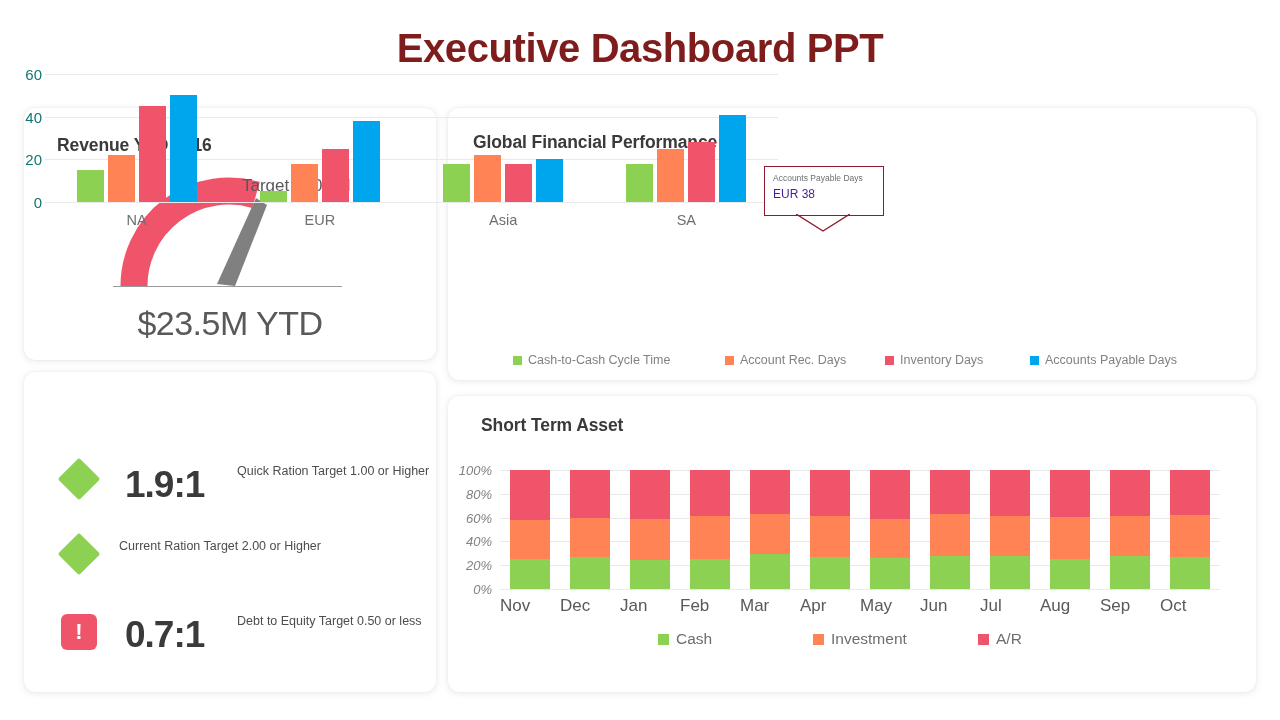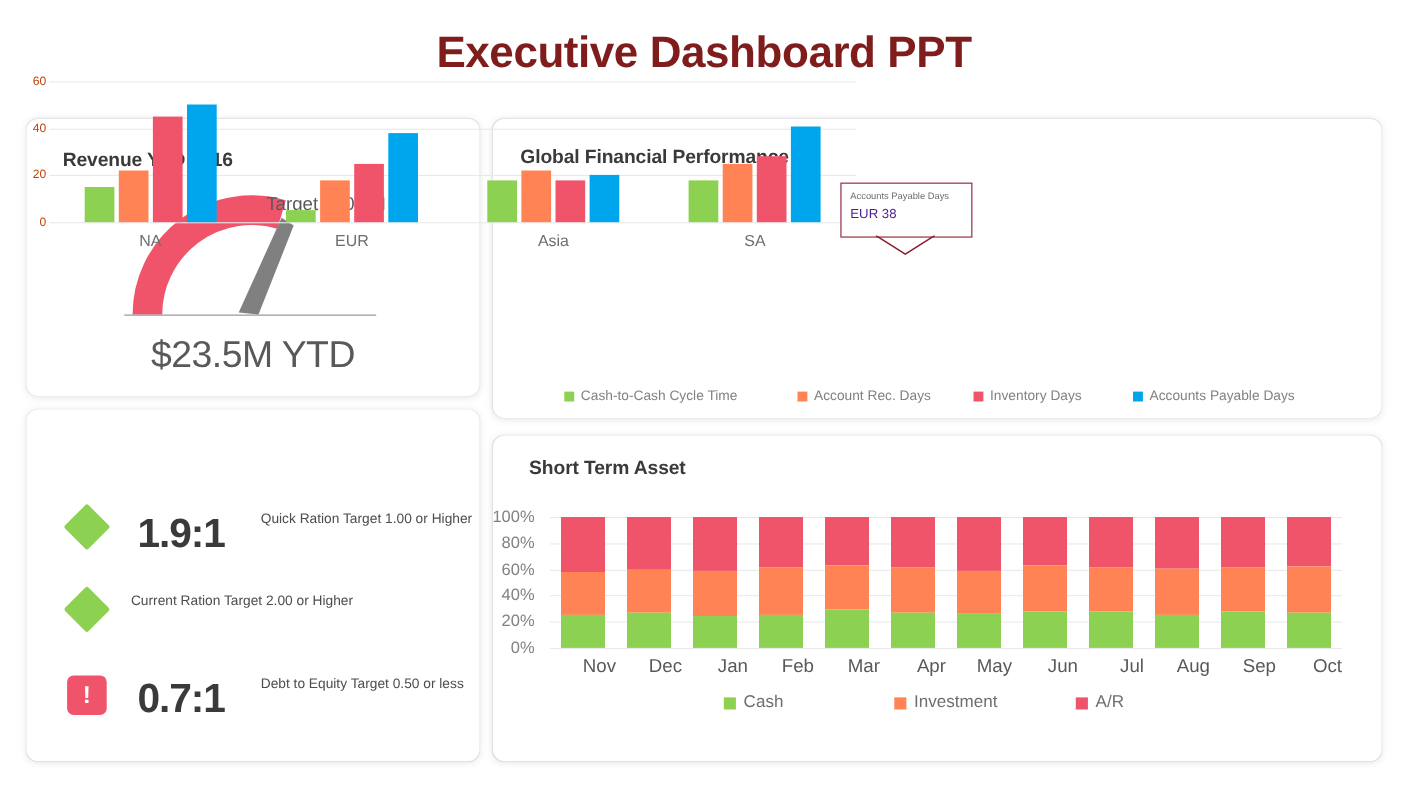--- a/index.html
+++ b/index.html
@@ -135,22 +135,22 @@
     width: 733px; height: 128px;
   }
   .gfp-ylabels {
     position: absolute;
     left: 0; top: 74px;
     width: 42px; height: 128px;
   }
   .gfp-ylabel {
     position: absolute;
     right: 0;
-    font-size: 11px;
-    color: #c2410c;
+    font-size: 15px;
+    color: #0f766e;
     transform: translateY(-50%);
     text-align: right;
   }
   .gridline {
     position: absolute;
     left: 0; right: 0;
     height: 1px;
     background: #e9e9ec;
   }
   .gfp-groups {
@@ -237,25 +237,26 @@
     left: 500px; top: 470px;
     width: 720px; height: 119px;
   }
   .sta-ylabels {
     position: absolute;
     left: 460px; top: 470px;
     width: 36px; height: 119px;
   }
   .sta-ylabel {
     position: absolute;
-    right: 10px;
-    font-size: 15px;
+    right: 4px;
+    font-size: 13px;
     color: #808285;
     transform: translateY(-50%);
     text-align: right;
+    font-style: italic;
   }
   .sta-cols {
     position: absolute;
     left: 0; top: 0; right: 0; bottom: 0;
     display: flex;
   }
   .sta-col {
     flex: 1 1 0;
     position: relative;
     display: flex;
@@ -265,21 +266,21 @@
   }
   .sta-stack { width: 40px; height: 100%; display: flex; flex-direction: column; }
   .sta-xlabels {
     position: absolute;
     left: 500px; top: 596px;
     width: 720px;
     display: flex;
   }
   .sta-xlabel {
     flex: 1 1 0;
-    text-align: right;
+    text-align: left;
     font-size: 17px;
     color: #58595b;
   }
   #sta-legend { left: 650px; top: 630px; width: 420px; }
   #sta-legend .legend-item { font-size: 15.5px; color: #6d6e71; gap: 7px; }
   #sta-legend .legend-swatch { width: 11px; height: 11px; flex: 0 0 11px; }
   #sta-legend .legend-item:nth-child(1) { width: 155px; }
   #sta-legend .legend-item:nth-child(2) { width: 165px; }
 </style>
 </head>

